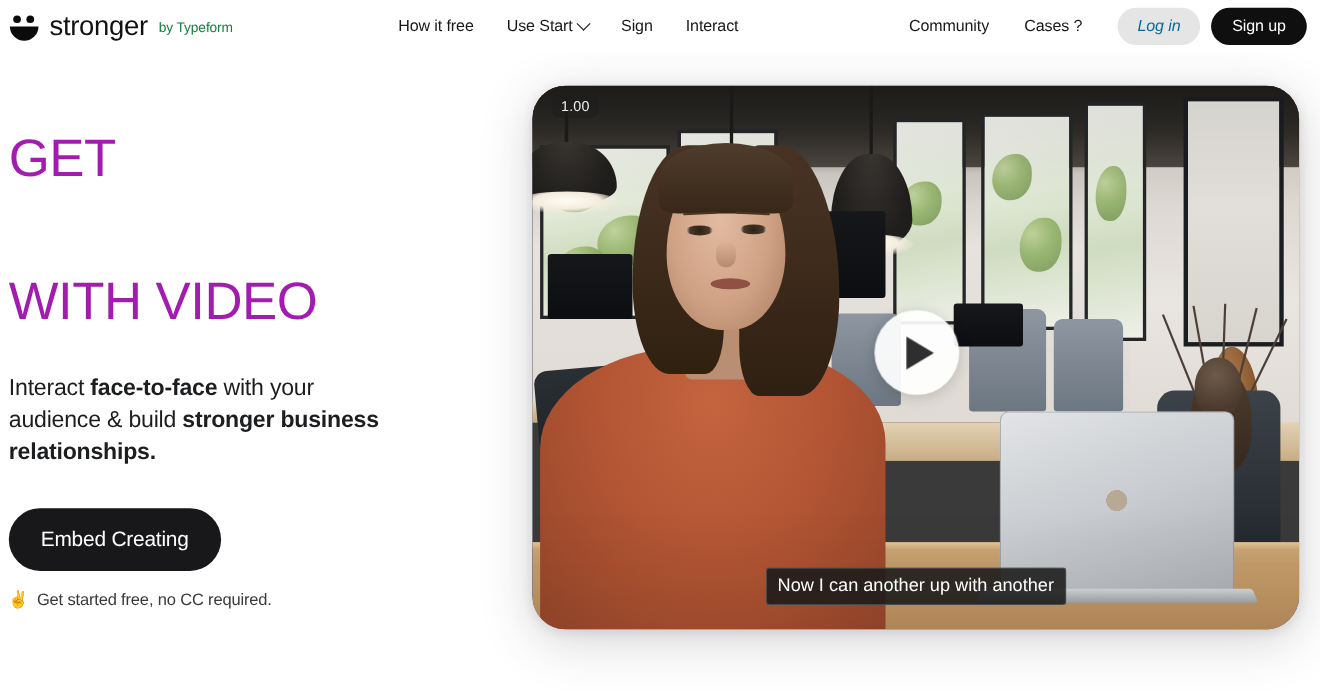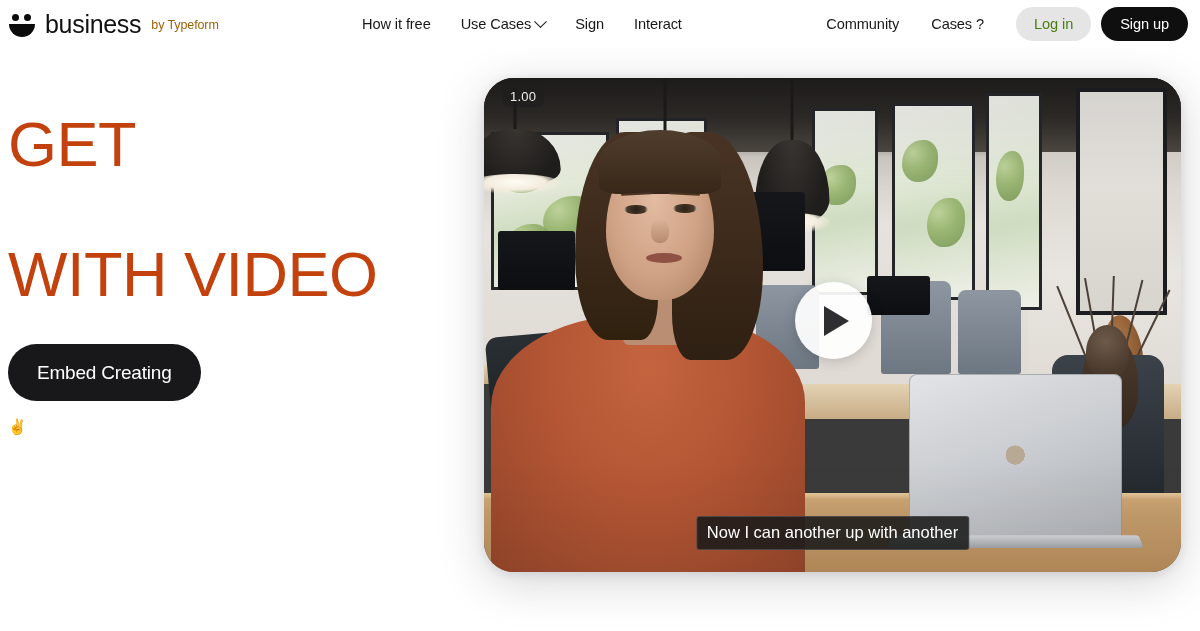--- a/index.html
+++ b/index.html
@@ -63,21 +63,21 @@
   }
   .brand-name {
     font-size: 25px;
     font-weight: 500;
     letter-spacing: -0.3px;
     color: #111111;
     line-height: 1;
   }
   .brand-sub {
     font-size: 12.5px;
-    color: #a16207;
+    color: #15803d;
     letter-spacing: -0.1px;
     margin-left: 1px;
     margin-top: 2px;
   }
 
   .nav-center {
     position: absolute;
     left: 362px;
     top: 0;
     height: 48px;
@@ -120,46 +120,47 @@
     align-items: center;
     justify-content: center;
     border-radius: 22px;
     font-size: 14.6px;
     letter-spacing: -0.1px;
     cursor: pointer;
     white-space: nowrap;
   }
   .btn-login {
     background: #e5e5e5;
-    color: #4d7c0f;
+    color: #0369a1;
     height: 34px;
     padding: 0 18px;
     margin-right: 10px;
+    font-style: italic;
   }
   .btn-signup {
     background: #0f0f10;
     color: #ffffff;
     height: 34px;
     padding: 0 19px;
     font-weight: 500;
   }
 
   
   .hero {
     position: absolute;
     left: 8px;
     top: 112px;
     width: 430px;
   }
   .headline {
-    font-size: 63px;
+    font-size: 48px;
     line-height: 65px;
     font-weight: 300;
     letter-spacing: -0.5px;
-    color: #c2410c;
+    color: #a21caf;
     text-transform: uppercase;
   }
   .subhead {
     margin-top: 31px;
     font-size: 21px;
     line-height: 29px;
     color: #1c1d1f;
     letter-spacing: -0.2px;
     max-width: 360px;
   }
@@ -547,30 +548,30 @@
 <div class="page">
 
   <div class="header">
 
     <div class="brand">
       <div class="brand-mark">
         <span class="eye left"></span>
         <span class="eye right"></span>
         <span class="smile"></span>
       </div>
-      <span class="brand-name">business</span>
+      <span class="brand-name">stronger</span>
       <span class="brand-sub">by Typeform</span>
     </div>
 
     <div class="nav-center">
       <div class="nav-link">
         <span>How it free</span>
       </div>
       <div class="nav-link">
-        <span>Use Cases</span>
+        <span>Use Start</span>
         <span class="chev"></span>
       </div>
       <div class="nav-link">
         <span>Sign</span>
       </div>
       <div class="nav-link">
         <span>Interact</span>
       </div>
     </div>
 
@@ -586,25 +587,27 @@
     </div>
   </div>
 
   <div class="hero">
     <h1 class="headline">
       <span>GET</span><br>
       <br>
       <span>WITH VIDEO</span>
     </h1>
 
+    <p class="subhead"><span>Interact </span><b>face-to-face</b><span> with your audience &amp; build </span><b>stronger business relationships.</b></p>
 
     <div class="cta">Embed Creating</div>
 
     <div class="note">
       <span class="note-emoji">✌️</span>
+      <span>Get started free, no CC required.</span>
     </div>
   </div>
 
   <div class="video-wrap">
     <div class="scene">
 
       <div class="wall"></div>
       <div class="wall-right"></div>
       <div class="ceiling"></div>
 

